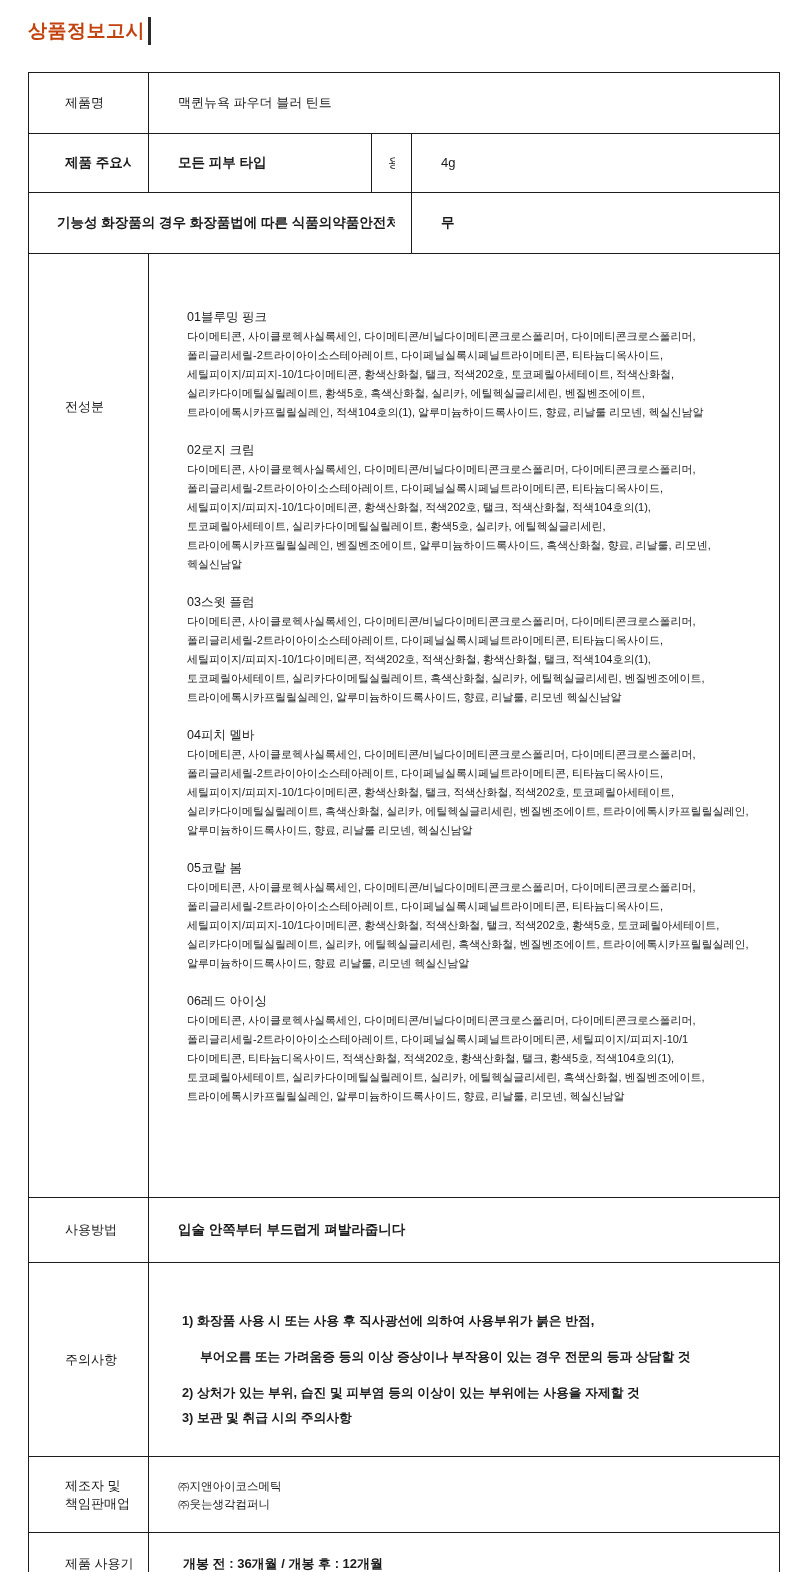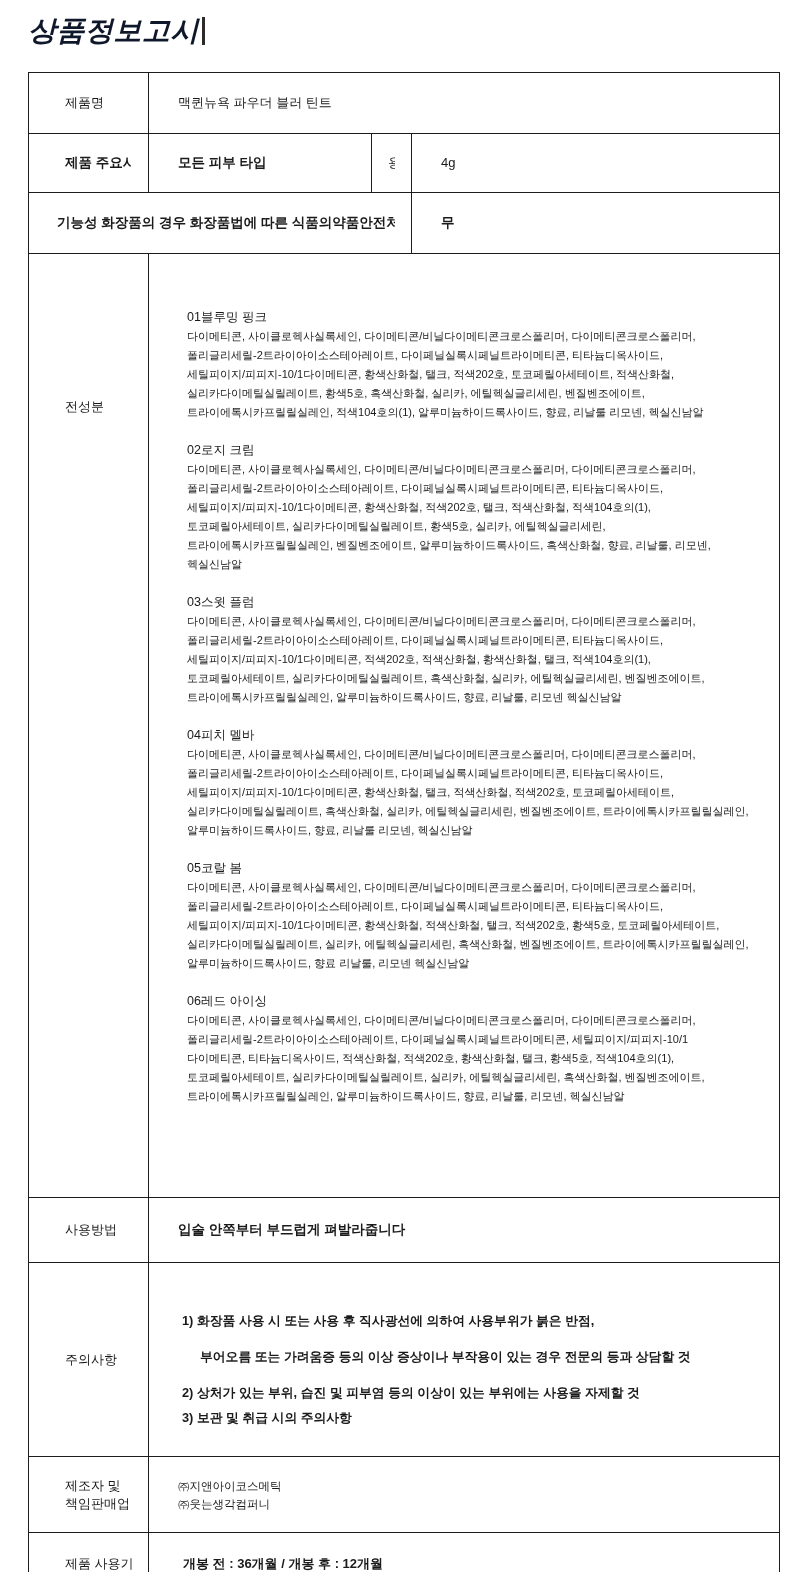--- a/index.html
+++ b/index.html
@@ -20,26 +20,25 @@
     padding: 10px 28px 0 28px;
     overflow: hidden;
   }
   .page-title-wrap {
     display: flex;
     align-items: center;
     height: 38px;
     margin: 2px 0 22px 0;
   }
   .page-title {
-    font-size: 28px;
+    font-size: 19px;
     font-weight: 700;
     letter-spacing: 0.5px;
-    color: #0f172a;
+    color: #c2410c;
     white-space: nowrap;
-    font-style: italic;
   }
   .text-cursor {
     width: 3px;
     height: 28px;
     background: #2b2b2b;
     margin-left: 3px;
   }
   table.info {
     border-collapse: collapse;
     table-layout: fixed;

